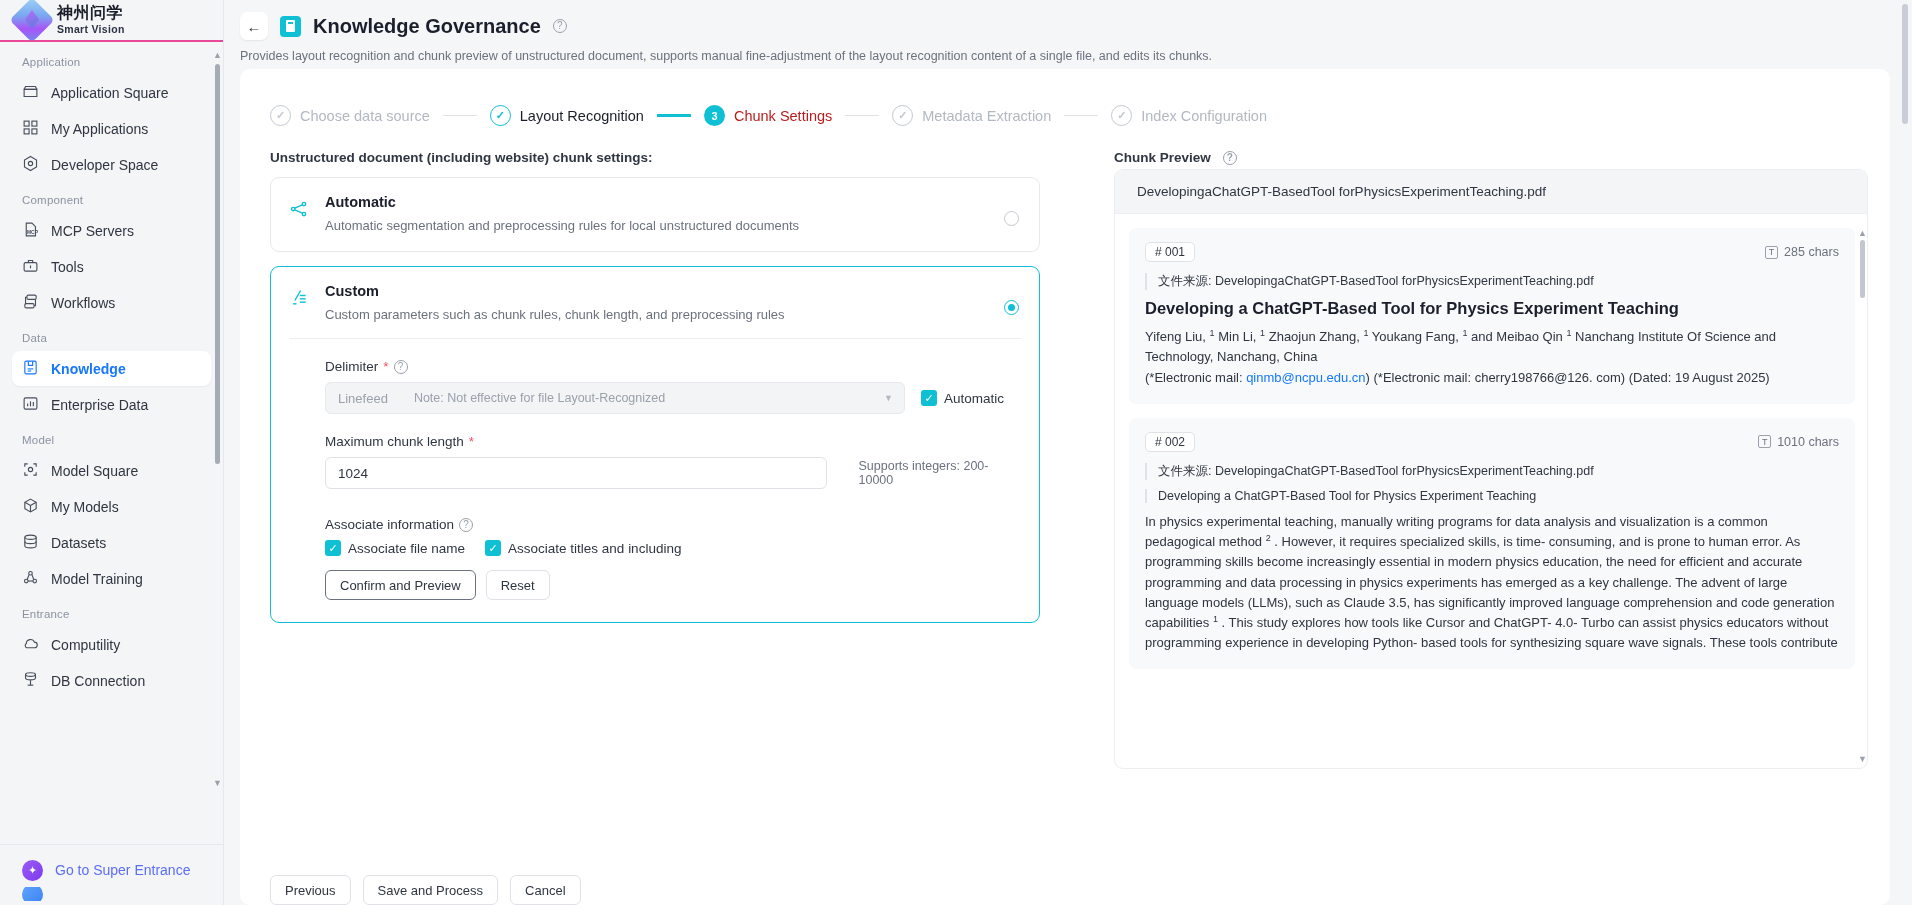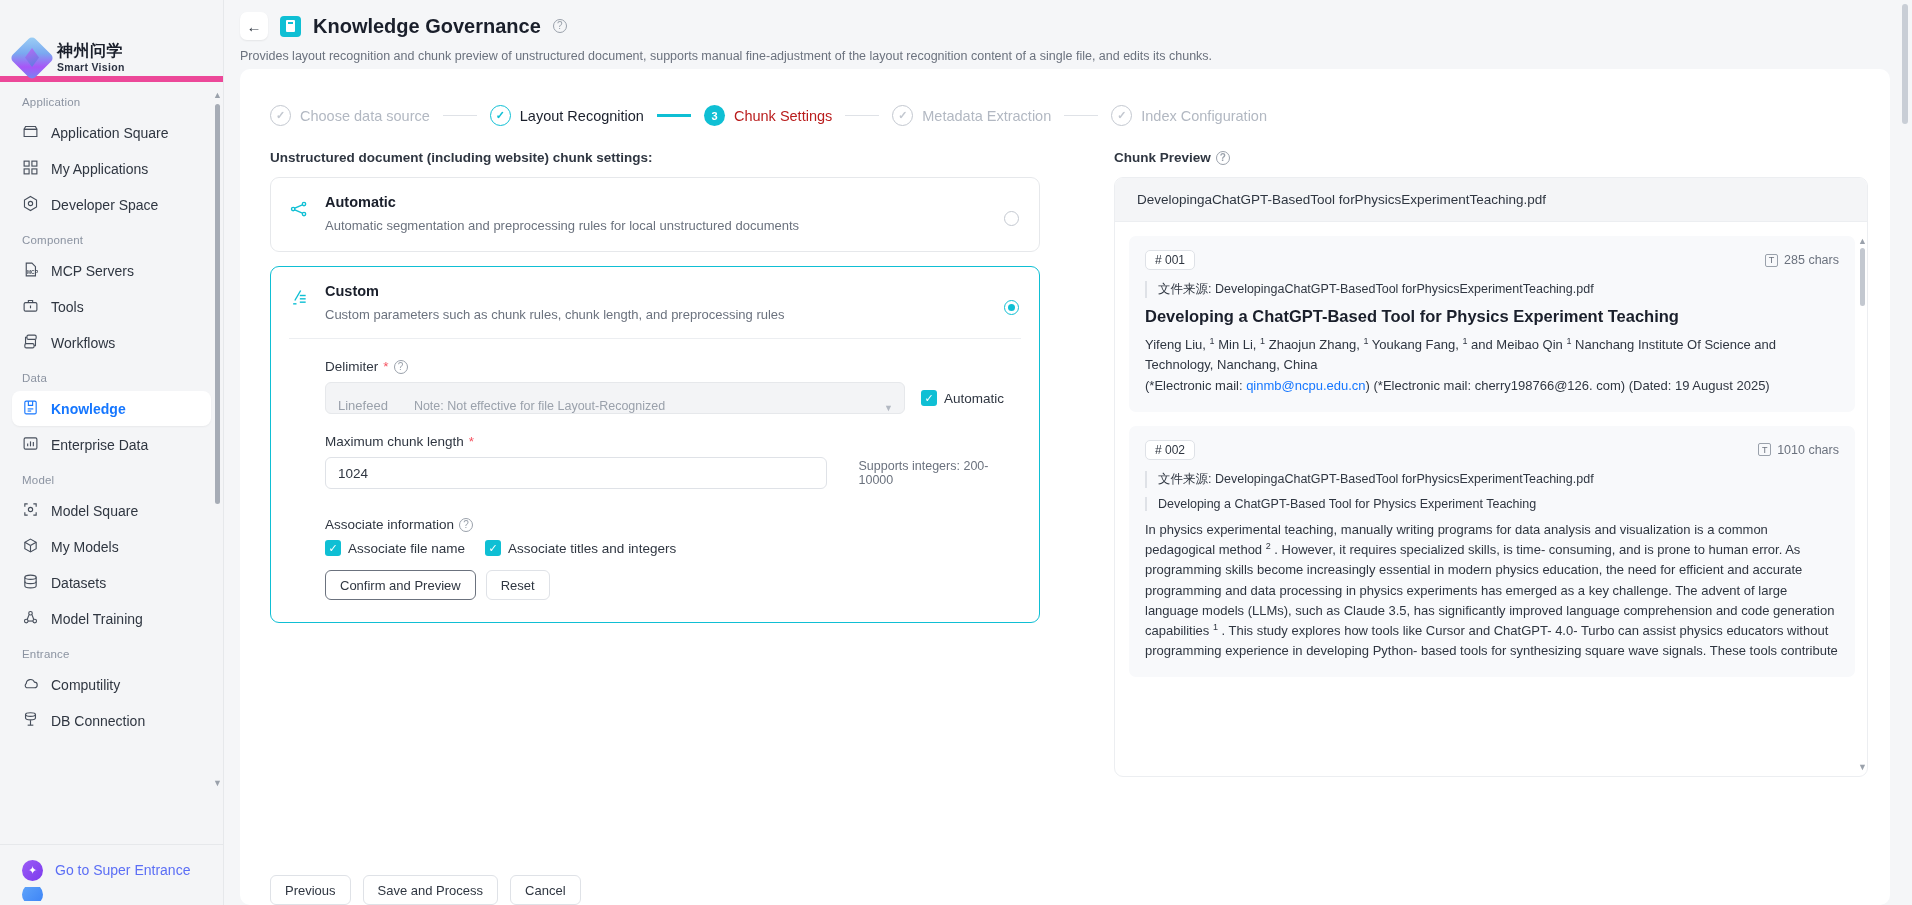--- a/index.html
+++ b/index.html
@@ -11,21 +11,21 @@
   body { display: flex; }
 
   
   .sidebar {
     width: 224px; height: 905px; flex: 0 0 224px;
     background: #f4f5f7; border-right: 1px solid #e6e8eb;
     display: flex; flex-direction: column; position: relative;
   }
   .brand {
     height: 42px; display: flex; align-items: center; gap: 9px;
-    padding: 0 16px; border-bottom: 6px solid #ec4899; background: #f4f5f7; margin-top: 40px;
+    padding: 0 16px; border-bottom: 2px solid #ec4899; background: #f4f5f7;
   }
   .logo-diamond { width: 32px; height: 32px; position: relative; flex: 0 0 32px; }
   .logo-diamond .d {
     position: absolute; inset: 0;
     background: linear-gradient(135deg,#9fd3f5 0%,#7aa8f0 40%,#a855f7 70%,#6d8df0 100%);
     transform: rotate(45deg); border-radius: 5px;
   }
   .logo-diamond .d2 {
     position: absolute; left: 9px; top: 6px; width: 14px; height: 19px;
     background: linear-gradient(160deg,#b66ef5,#5a7be0); transform: rotate(0deg);
@@ -145,21 +145,21 @@
     content: ""; position: absolute; left: 3px; top: 3px; width: 7px; height: 7px;
     border-radius: 50%; background: #0fbfd4;
   }
 
   .opt-body { border-top: 1px solid #eceef1; margin-top: 16px; padding: 20px 0 22px 36px; }
   .field-label { font-size: 13.5px; color: #2f3641; display: flex; align-items: center; gap: 5px; margin-bottom: 8px; }
   .req { color: #f5515f; }
 
   .select-box {
     width: 580px; height: 32px; border: 1px solid #e6e8eb; border-radius: 6px;
-    background: #f3f4f6; display: flex; align-items: flex-end; padding: 0 12px;
+    background: #f3f4f6; display: flex; align-items: center; padding: 0 12px;
     font-size: 13px; color: #9aa1ab; cursor: not-allowed; position: relative;
   }
   .select-note { margin-left: 26px; font-size: 12.5px; color: #9aa1ab; }
   .select-caret { position: absolute; right: 11px; color: #b2b8c2; font-size: 9px; }
 
   .row-inline { display: flex; align-items: center; gap: 16px; }
   .chk {
     width: 16px; height: 16px; border-radius: 3px; background: #0fbfd4;
     display: inline-flex; align-items: center; justify-content: center;
     color: #fff; font-size: 11px; flex: 0 0 16px; cursor: pointer;
@@ -175,21 +175,21 @@
   .hint { font-size: 12.5px; color: #6b727e; margin-left: 16px; }
 
   .btn {
     height: 30px; padding: 0 14px; border-radius: 6px; border: 1px solid #dfe2e7;
     background: #fff; font-size: 13px; color: #2f3641; cursor: pointer;
     font-family: "Liberation Sans", sans-serif;
   }
   .btn.dark-border { border-color: #6b727e; }
 
   
-  .preview-label { font-size: 13.5px; color: #2f3641; font-weight: 600; display: flex; align-items: center; gap: 5px; margin-bottom: 12px; }
+  .preview-label { font-size: 13.5px; color: #2f3641; font-weight: 600; display: flex; align-items: center; gap: 12px; margin-bottom: 4px; }
   .preview-box { border: 1px solid #eceef1; border-radius: 9px; overflow: hidden; background: #fff; height: 600px; position: relative; }
   .preview-head {
     background: #f4f5f7; border-bottom: 1px solid #eceef1; height: 44px;
     display: flex; align-items: center; padding: 0 22px; font-size: 13.5px; color: #2f3641;
   }
   .preview-body { padding: 14px 12px 0 14px; height: 556px; overflow: hidden; position: relative; }
   .chunk {
     background: #f8f9fb; border-radius: 7px; padding: 14px 16px 16px 16px; margin-bottom: 14px;
   }
   .chunk-top { display: flex; align-items: center; justify-content: space-between; margin-bottom: 11px; }
@@ -504,21 +504,21 @@
               <span>Associate information</span>
               <span class="help-ico">?</span>
             </div>
             <div class="row-inline" style="margin-bottom:14px; gap:20px">
               <div class="chk-wrap">
                 <span class="chk">✓</span>
                 <span class="chk-label">Associate file name</span>
               </div>
               <div class="chk-wrap">
                 <span class="chk">✓</span>
-                <span class="chk-label">Associate titles and integers</span>
+                <span class="chk-label">Associate titles and including</span>
               </div>
             </div>
 
             <div class="row-inline" style="gap:10px">
               <button class="btn dark-border">Confirm and Preview</button>
               <button class="btn">Reset</button>
             </div>
           </div>
         </div>
       </div>

